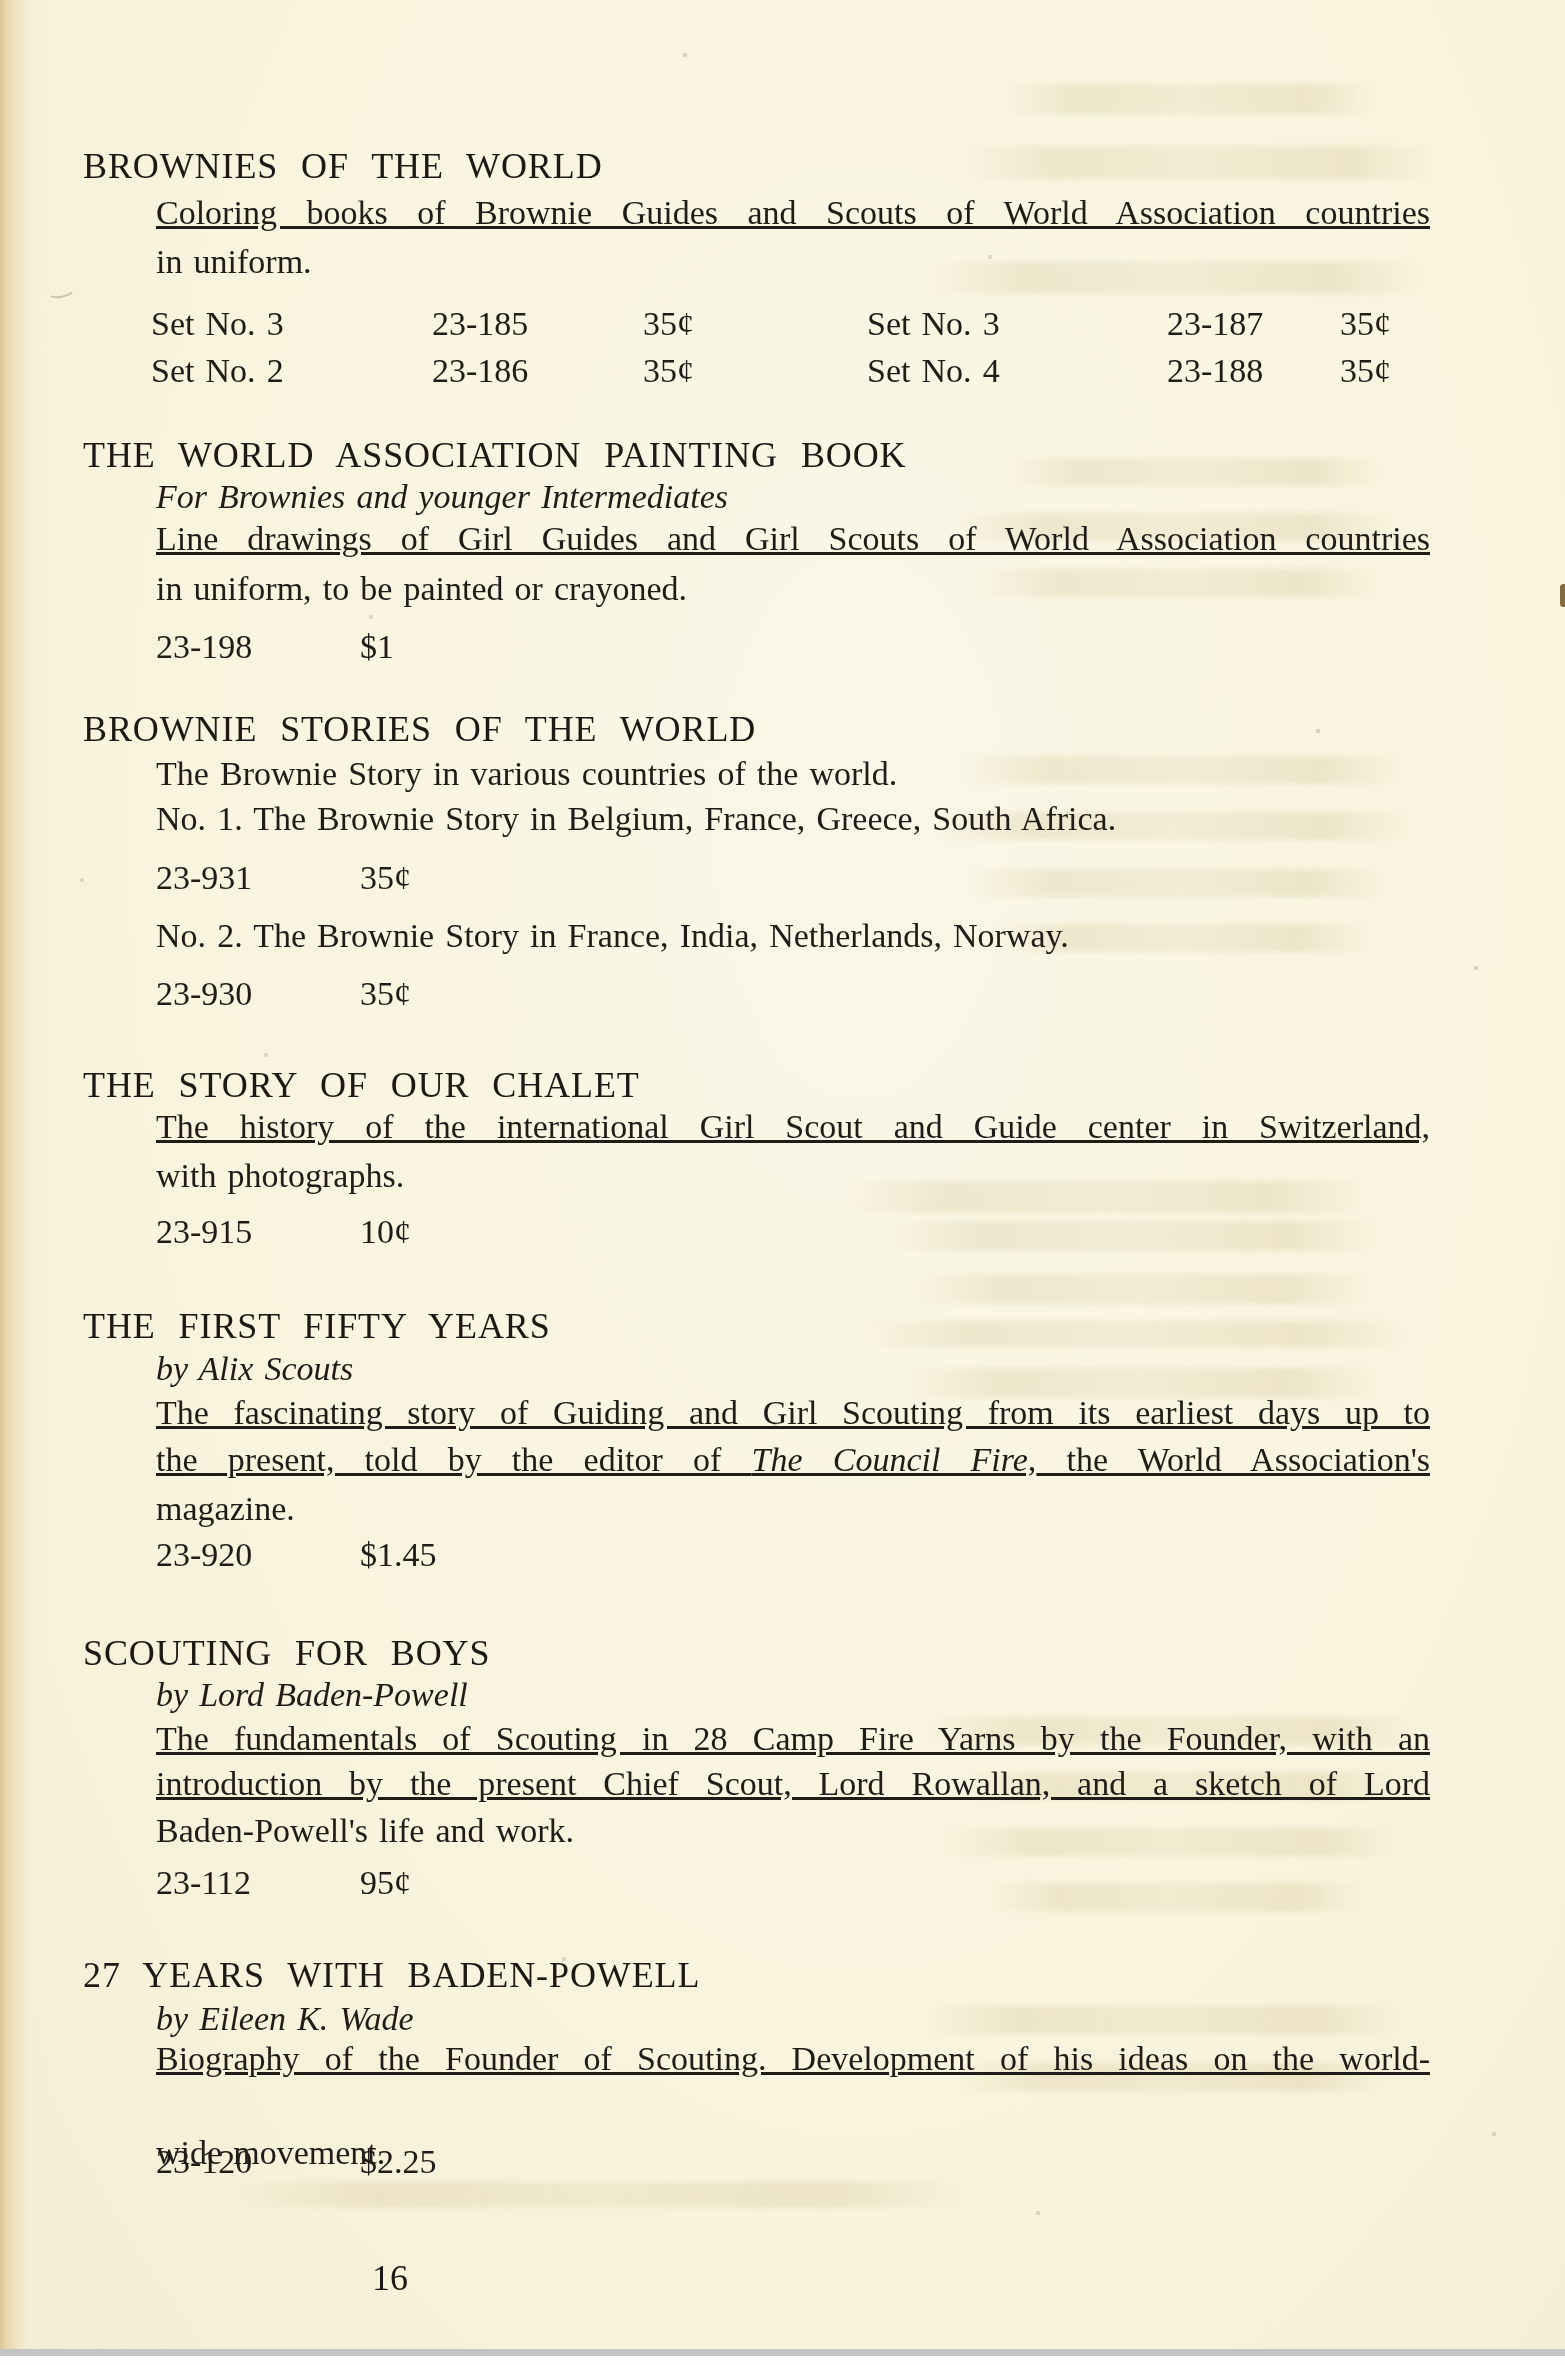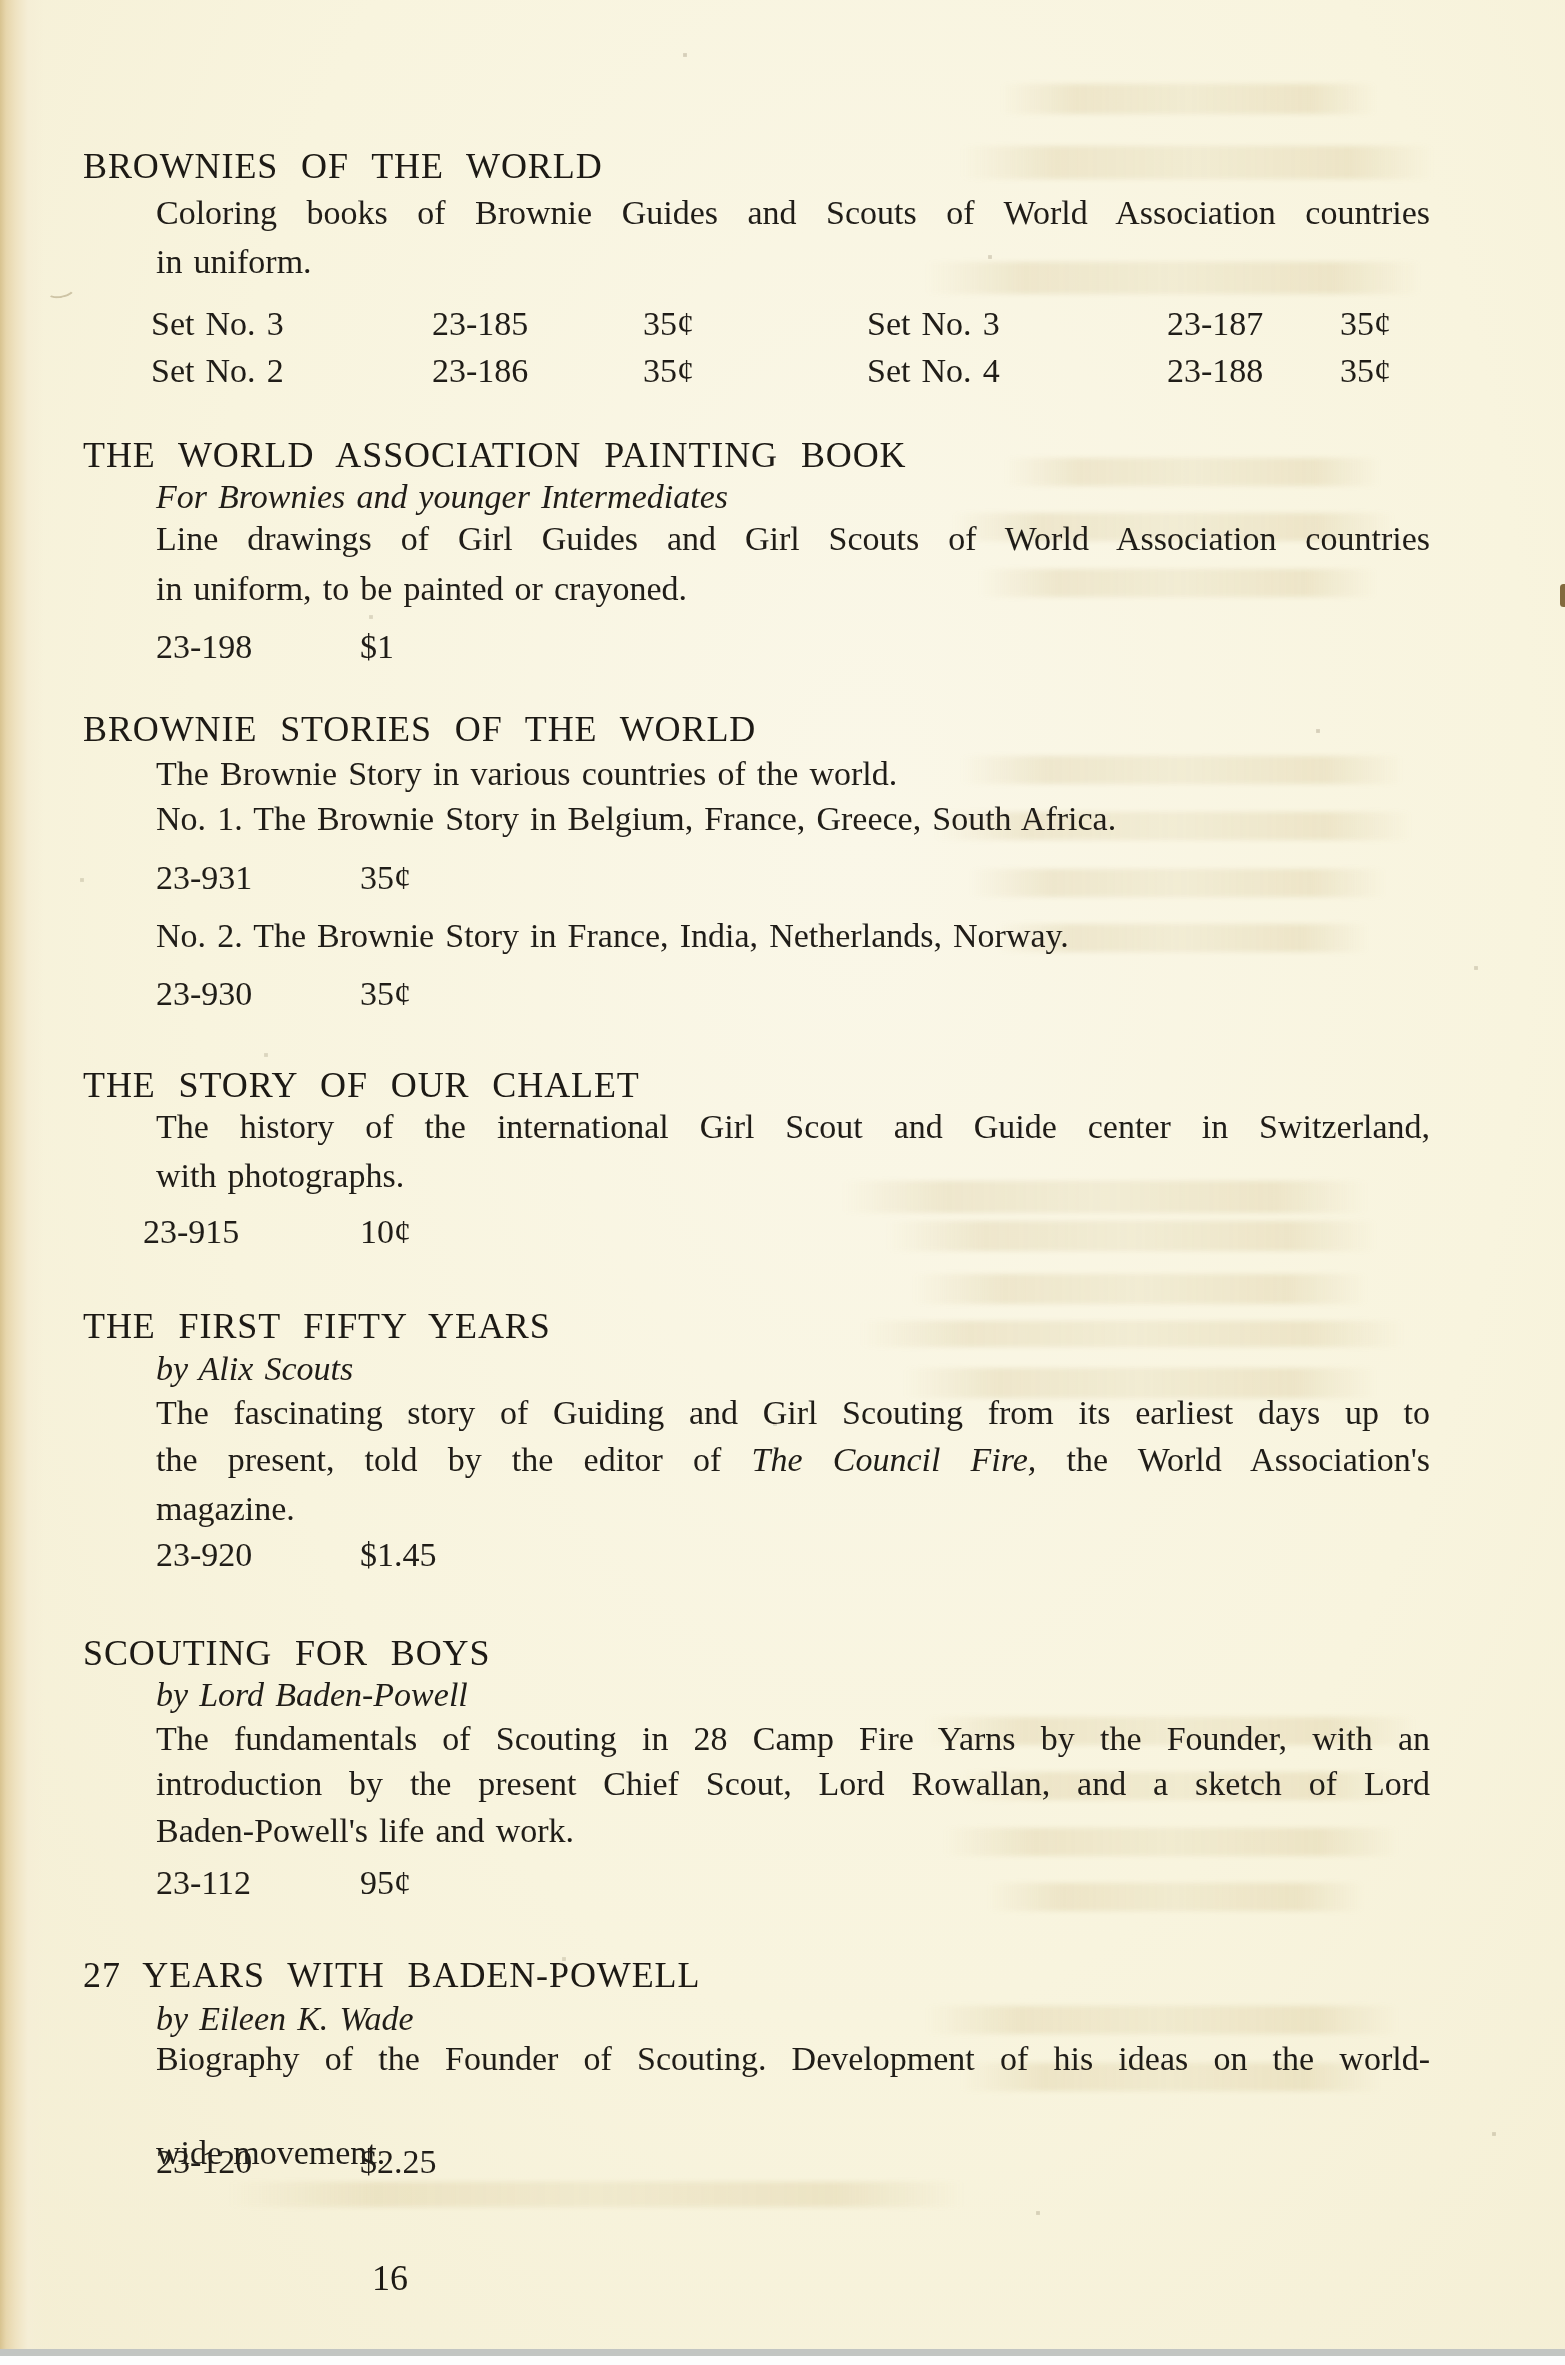--- a/index.html
+++ b/index.html
@@ -20,21 +20,21 @@
   .h{
     position:absolute;font-size:36px;line-height:44px;
     letter-spacing:0.9px;word-spacing:13px;white-space:nowrap;color:#1d1a15;
   }
   .b{
     position:absolute;font-size:34px;line-height:44px;
     word-spacing:2.6px;white-space:nowrap;color:#201d18;
   }
   .j{
     position:absolute;font-size:34px;line-height:44px;width:1274px;
-    text-align:justify;text-align-last:justify;color:#201d18;height:46px;overflow:hidden;
+    text-align:justify;text-align-last:justify;color:#201d18;height:46px;overflow:hidden;text-decoration:underline;
   }
   .it{font-style:italic;}
   .pagenum{position:absolute;font-size:36px;line-height:44px;color:#1d1a15;}
   .smudge{
     position:absolute;filter:blur(2.6px);border-radius:5.3px;transform:scaleX(-1);
     background:linear-gradient(90deg,rgba(183,155,82,0) 0%,rgba(183,155,82,.17) 18%,rgba(183,155,82,.10) 50%,rgba(183,155,82,.16) 80%,rgba(183,155,82,0) 100%);
   }
   .edge-mark{
     position:absolute;left:1560px;top:584px;width:6.1px;height:23px;
     background:#6d5122;border-radius:3.5px 0 0 3.5px;opacity:.85;
@@ -123,21 +123,21 @@
   <div class="b" style="left:156px;top:797px;">No. 1. The Brownie Story in Belgium, France, Greece, South Africa.</div>
   <div class="b" style="left:156px;top:856px;">23-931</div>
   <div class="b" style="left:360px;top:856px;">35¢</div>
   <div class="b" style="left:156px;top:914px;">No. 2. The Brownie Story in France, India, Netherlands, Norway.</div>
   <div class="b" style="left:156px;top:972px;">23-930</div>
   <div class="b" style="left:360px;top:972px;">35¢</div>
 
   <div class="h" style="left:83px;top:1063px;">THE STORY OF OUR CHALET</div>
   <div class="j" style="left:156px;top:1105px;">The history of the international Girl Scout and Guide center in Switzerland,</div>
   <div class="b" style="left:156px;top:1154px;">with photographs.</div>
-  <div class="b" style="left:143px;top:1210px;text-align:right;">23-915</div>
+  <div class="b" style="left:156px;top:1210px;text-align:right;">23-915</div>
   <div class="b" style="left:360px;top:1210px;">10¢</div>
 
   <div class="h" style="left:83px;top:1304px;">THE FIRST FIFTY YEARS</div>
   <div class="b it" style="left:156px;top:1347px;">by Alix Scouts</div>
   <div class="j" style="left:156px;top:1391px;">The fascinating story of Guiding and Girl Scouting from its earliest days up to</div>
   <div class="j" style="left:156px;top:1438px;"><span>the present, told by the editor of </span><span class="it">The Council Fire,</span><span> the World Association's</span></div>
   <div class="b" style="left:156px;top:1487px;">magazine.</div>
   <div class="b" style="left:156px;top:1533px;">23-920</div>
   <div class="b" style="left:360px;top:1533px;">$1.45</div>
 

